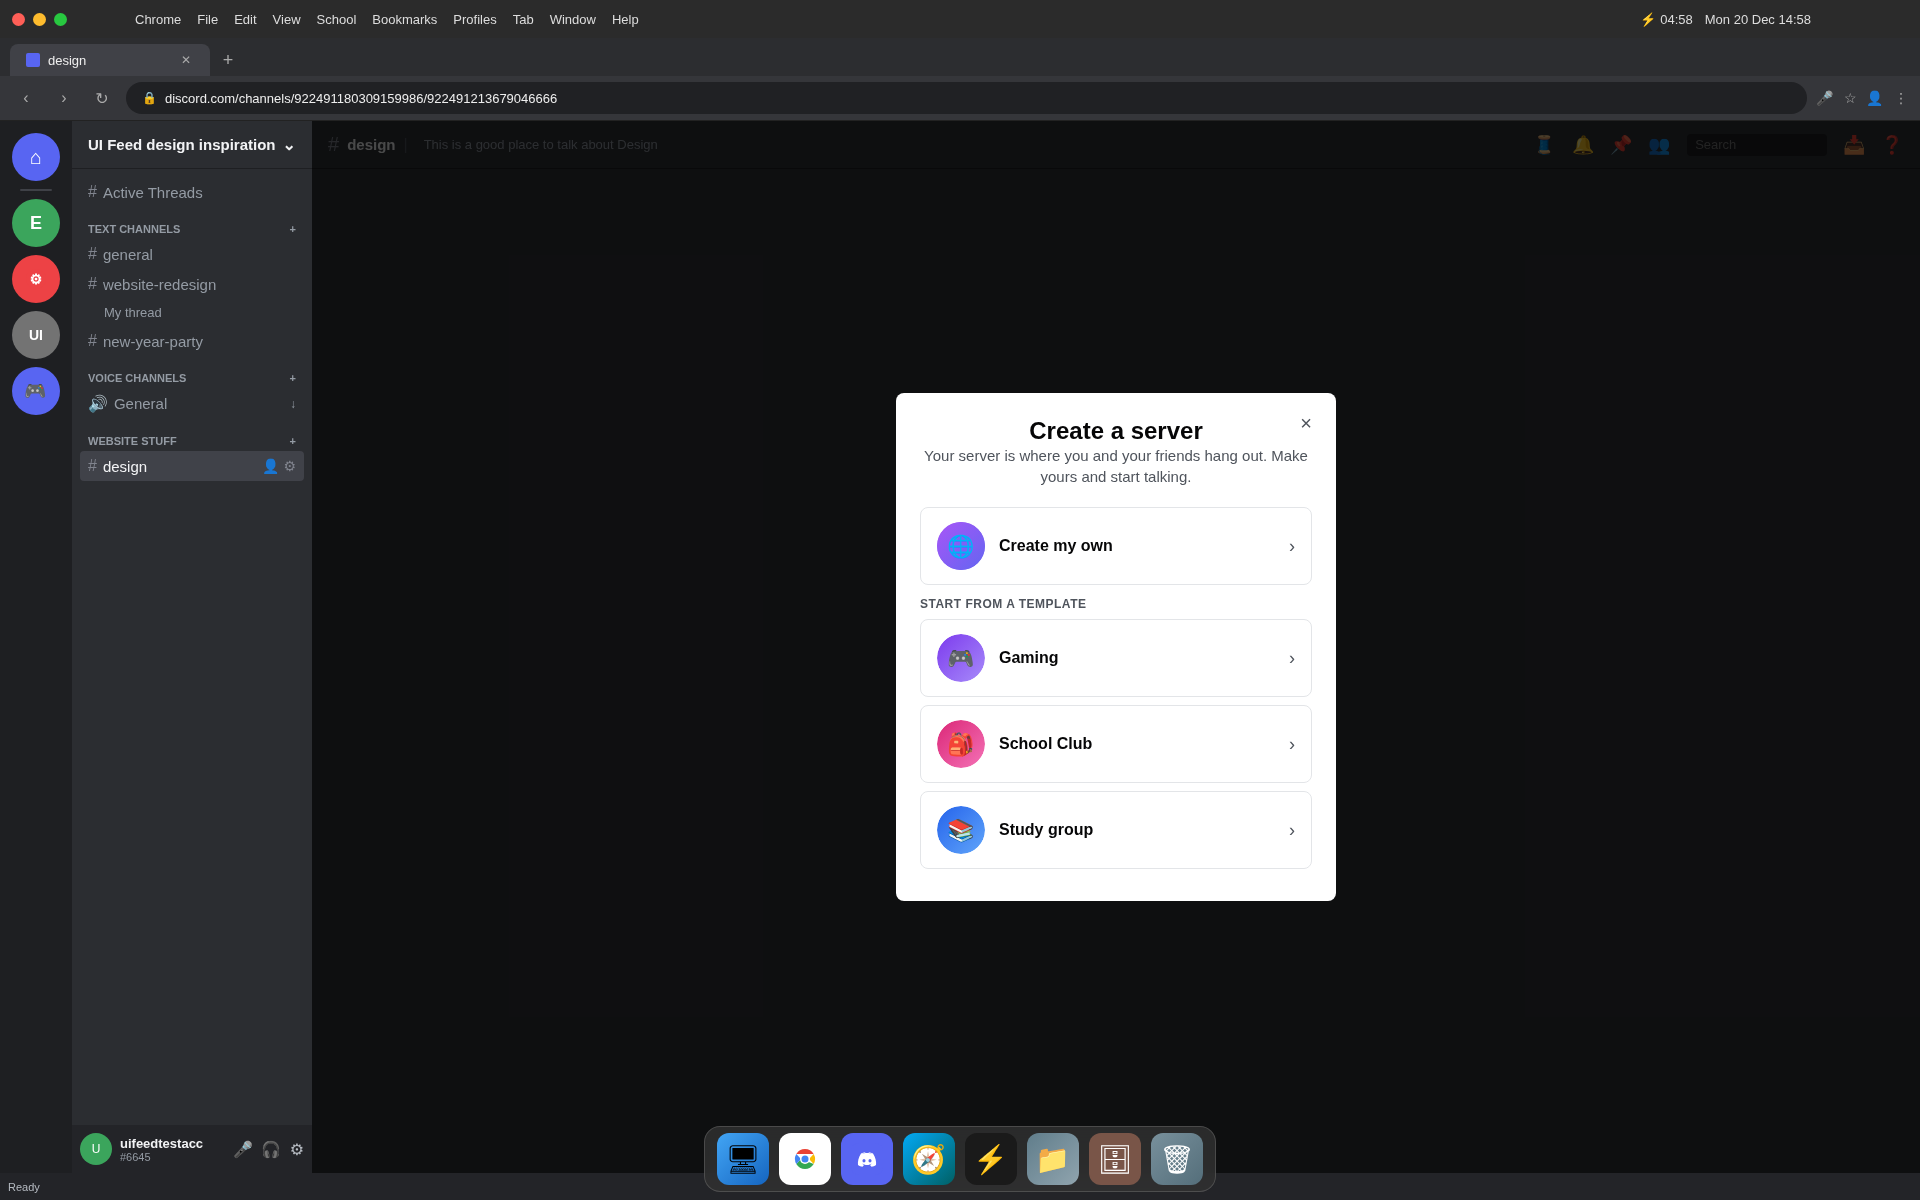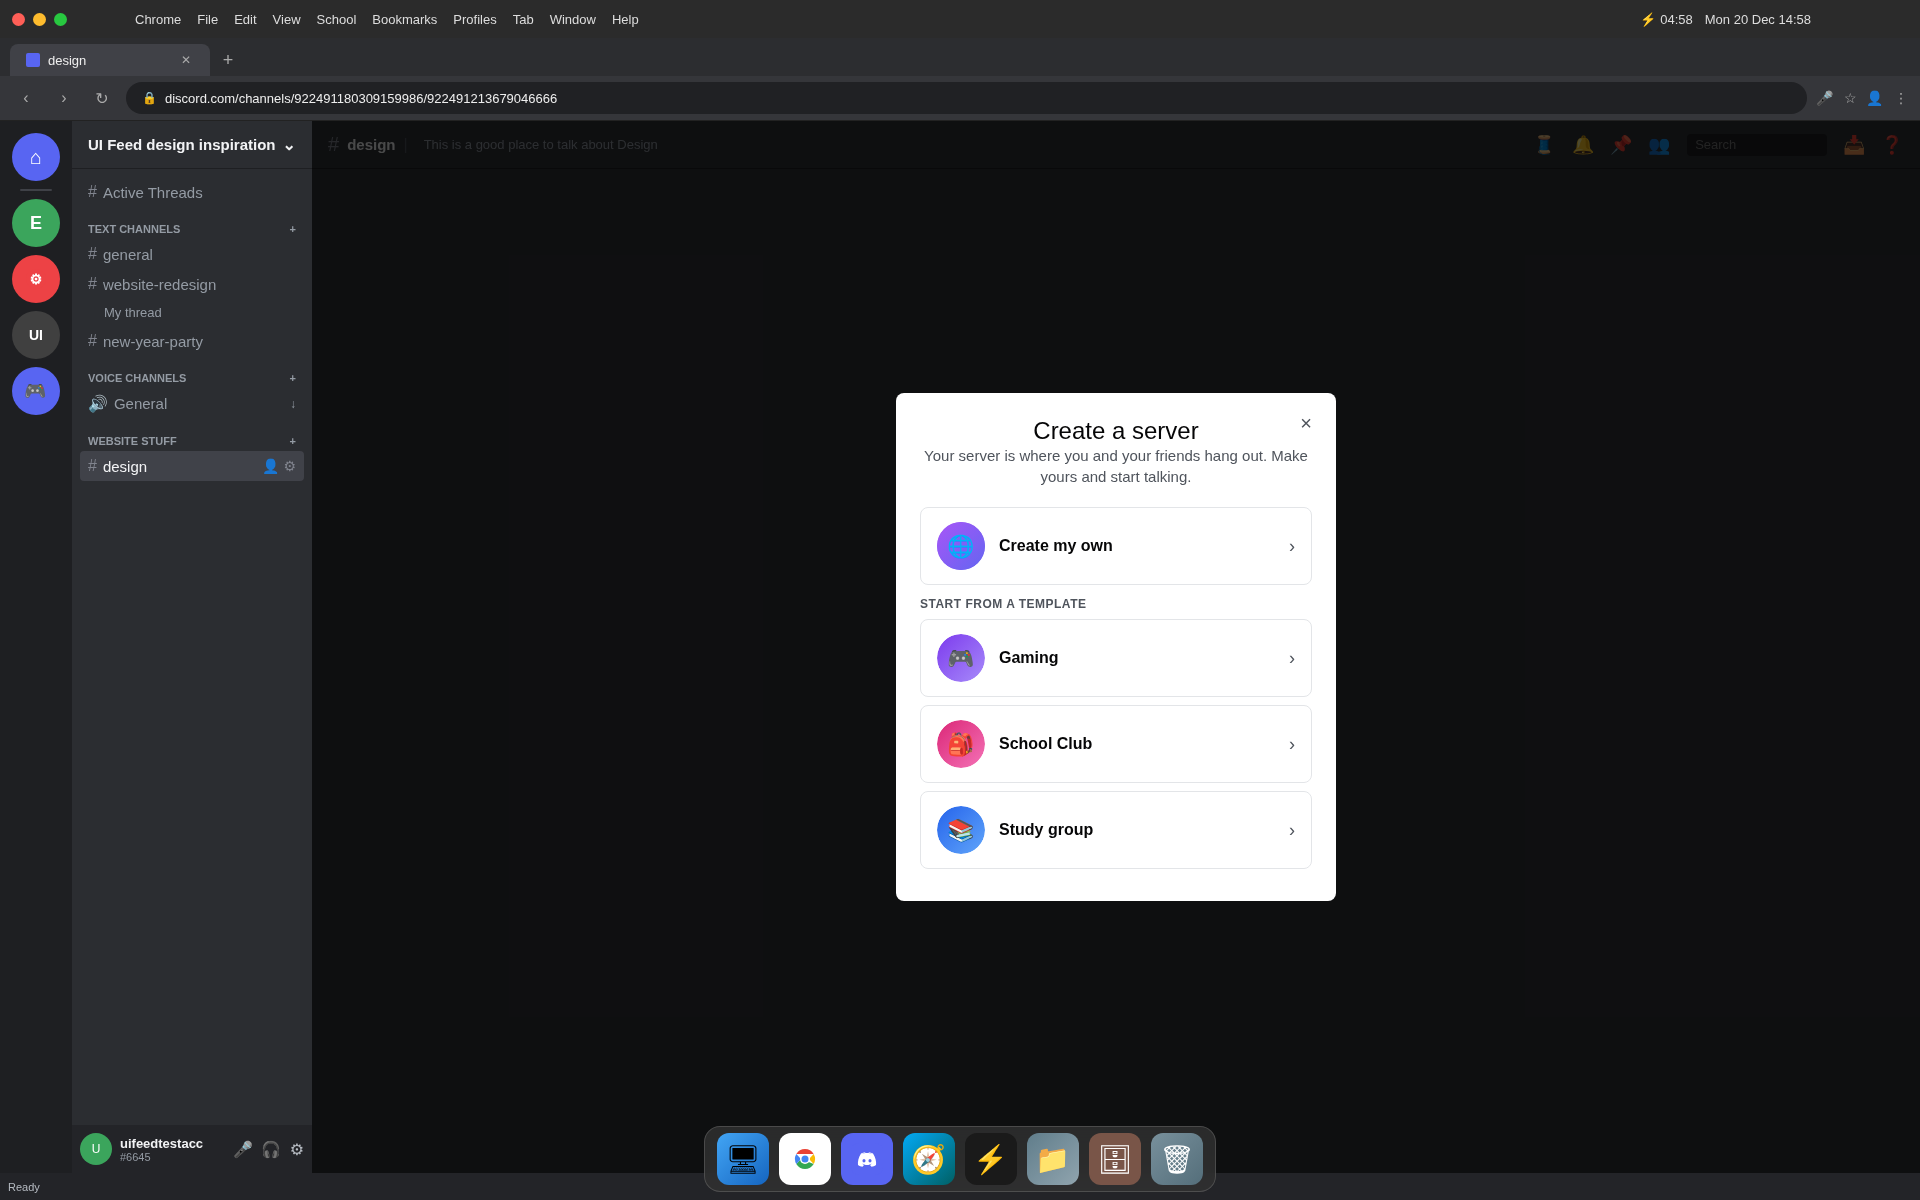--- a/index.html
+++ b/index.html
@@ -439,21 +439,21 @@
       justify-content: center;
       cursor: pointer;
       color: #4f545c;
       font-size: 20px;
       border-radius: 50%;
     }
 
     .modal-title {
       text-align: center;
       font-size: 24px;
-      font-weight: 400;
+      font-weight: 700;
       color: #060607;
     }
 
     .modal-subtitle {
       text-align: center;
       font-size: 15px;
       color: #4f545c;
       line-height: 1.4;
       margin-bottom: 20px;
     }
@@ -630,21 +630,21 @@
   <div class="server-sidebar">
     <div class="server-icon home">⌂</div>
     <div class="server-divider"></div>
     <div class="server-icon green" style="background:#3ba55c;font-size:18px;font-weight:700;color:white;">E</div>
     <div class="server-icon red" style="background:#ed4245;">
       <svg width="28" height="28" viewBox="0 0 28 28">
           <circle cx="14" cy="14" r="10" fill="#ed4245"></circle>
           <text x="14" y="19" text-anchor="middle" font-size="14" fill="white">⚙</text>
         </svg>
     </div>
-    <div class="server-icon" style="background:#404040;width:48px;height:48px;border-radius:50%;display:flex;align-items:center;justify-content:center;font-size:14px;color:white;">UI</div>
+    <div class="server-icon" style="background:#737373;width:48px;height:48px;border-radius:50%;display:flex;align-items:center;justify-content:center;font-size:14px;color:white;">UI</div>
     <div class="server-icon" style="background:#5865f2;width:48px;height:48px;border-radius:50%;display:flex;align-items:center;justify-content:center;font-size:18px;">🎮</div>
   </div>
 
   <div class="channel-sidebar">
     <div class="server-name-bar">
       <span>UI Feed design inspiration</span>
       <span style="margin-left:auto;font-size:16px;">⌄</span>
     </div>
     <div class="channel-list">
 

